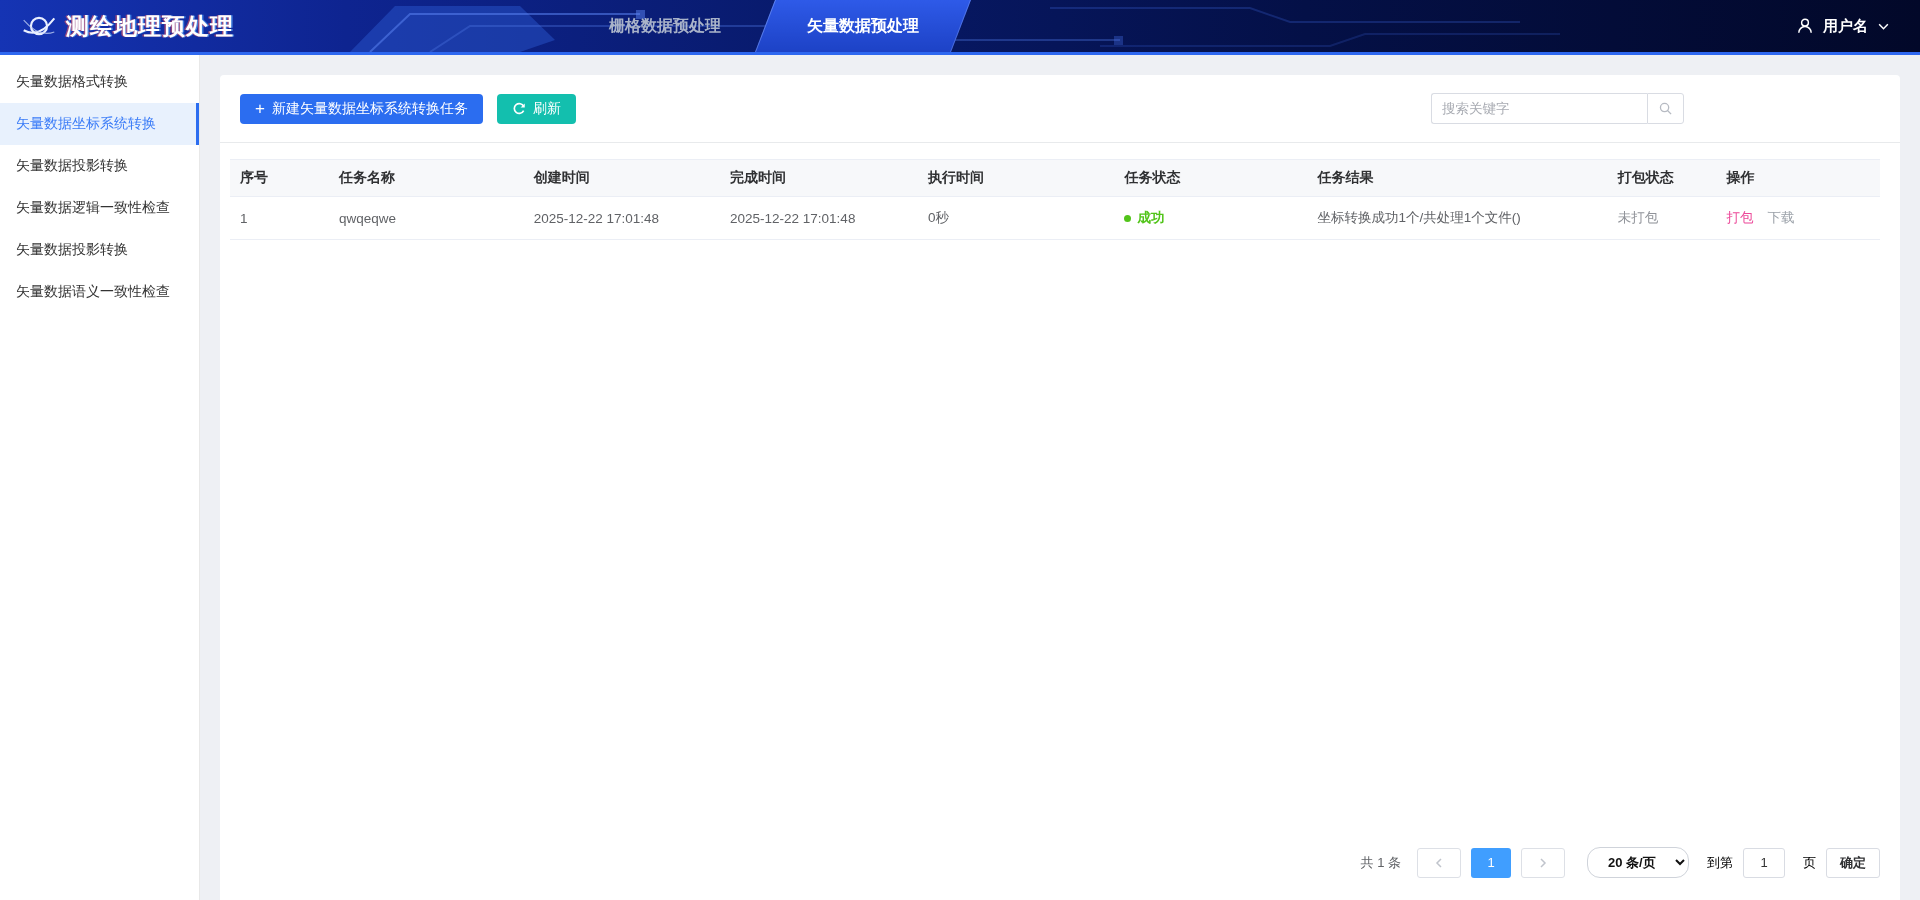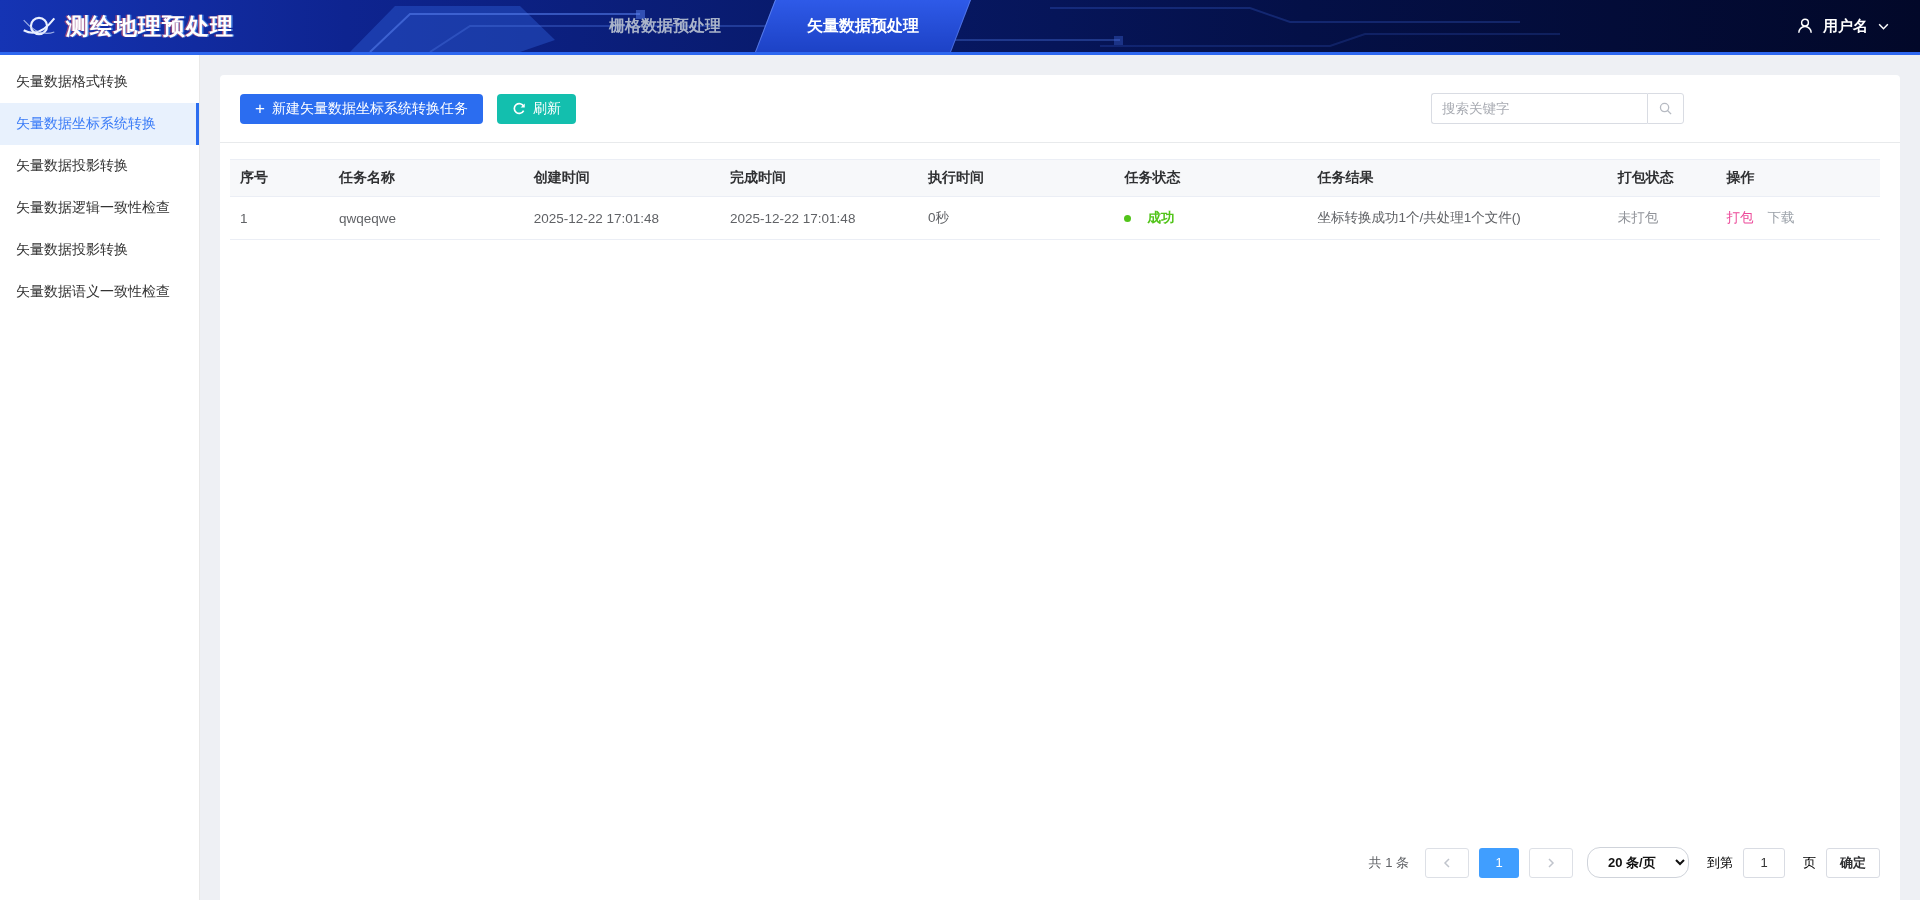--- a/index.html
+++ b/index.html
@@ -49,36 +49,36 @@
     padding:0 10px; font-size:13.5px; color:#333; outline:none; font-family:inherit; }
   .search-input::placeholder { color:#a8abb2; }
   .search-btn { width:37px; height:31px; border:1px solid #d9dce3; border-radius:0 3px 3px 0; background:#fff;
     display:flex; align-items:center; justify-content:center; color:#b6bac2; cursor:pointer; }
 
   .table-zone { padding:16px 20px 0 10px; }
   table { width:100%; border-collapse:collapse; table-layout:fixed; }
   thead th { background:#f7f8fa; text-align:left; font-size:14px; color:#303133; font-weight:bold;
     padding:9px 10px; border-top:1px solid #ebeef5; border-bottom:1px solid #ebeef5; }
   tbody td { font-size:13.5px; color:#606266; padding:12px 10px; border-bottom:1px solid #ebeef5; }
-  .status-cell { display:flex; align-items:center; gap:16px; color:#52c41a; font-weight:bold; }
+  .status-cell { display:flex; align-items:center; gap:6px; color:#52c41a; font-weight:bold; }
   .dot { width:7px; height:7px; border-radius:50%; background:#52c41a; }
   .muted { color:#909399; }
   .link-blue { color:#ec4899; cursor:pointer; margin-right:10px; }
   .link-gray { color:#9aa0a8; cursor:pointer; }
 
   .spacer { flex:1; }
   .pagination { display:flex; align-items:center; justify-content:flex-end; gap:10px;
     padding:0 20px 22px 0; font-size:13px; color:#606266; }
   .pg-total { margin-right:6px; }
   .pg-btn { width:44px; height:30px; border:1px solid #dde0e6; border-radius:3px; background:#fff;
     display:flex; align-items:center; justify-content:center; color:#c0c4cc; cursor:pointer; }
   .pg-page { width:40px; height:30px; border-radius:3px; background:#409eff; color:#fff;
     display:flex; align-items:center; justify-content:center; font-size:13px; cursor:pointer; }
   .pg-size { height:31px; border:1px solid #cfd3da; border-radius:13px; background:#fff; font-size:13px;
-    font-weight:bold; color:#111; padding:0 16px; margin-left:4px; font-family:inherit; }
+    font-weight:bold; color:#111; padding:0 16px; margin-left:12px; font-family:inherit; }
   .pg-goto { color:#000000; margin-left:8px; }
   .pg-input { width:42px; height:30px; border:1px solid #d9dce3; border-radius:3px; text-align:center;
     font-size:13px; color:#333; outline:none; font-family:inherit; }
   .pg-confirm { height:30px; padding:0 13px; background:#fff; border:1px solid #d9dce3; border-radius:3px;
     font-size:13px; font-weight:bold; color:#303133; cursor:pointer; font-family:inherit; }
   svg { display:block; }
 </style>
 </head>
 <body>
 

